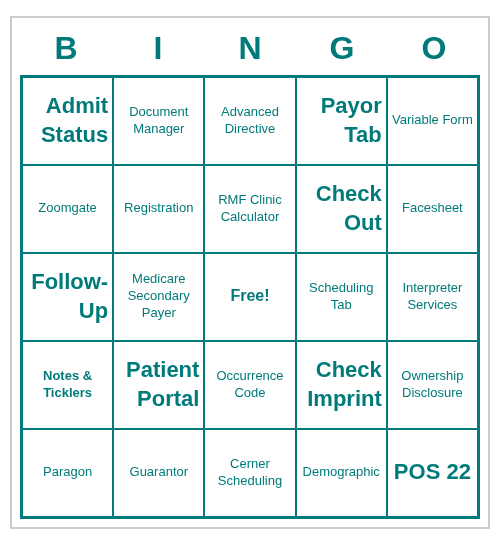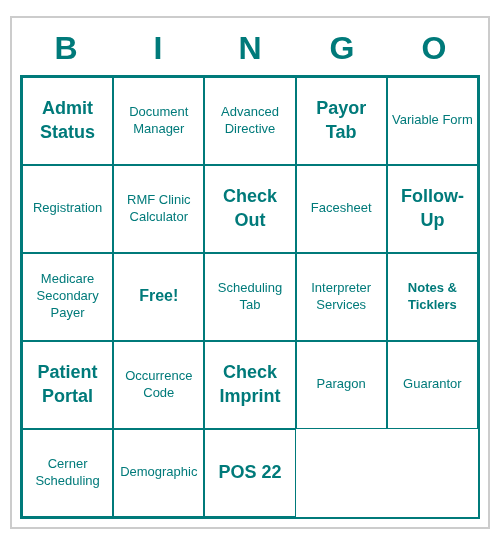--- a/index.html
+++ b/index.html
@@ -41,22 +41,23 @@
       align-items: center;
       justify-content: center;
       text-align: center;
       padding: 6px 4px;
       min-height: 88px;
       color: #007a7a;
       font-size: 13px;
       line-height: 1.3;
     }
     .bingo-cell.large-text {
-      font-size: 18px;
+      font-size: 22px;
       font-weight: bold;
+      text-align: right;
     }
     .bingo-cell.free {
       font-size: 16px;
       font-weight: bold;
       color: #007a7a;
     }
   </style>
 </head>
 <body>
 
@@ -67,32 +68,34 @@
     <span>N</span>
     <span>G</span>
     <span>O</span>
   </div>
   <div class="bingo-grid">
   <div class="bingo-cell large-text">Admit Status</div>
       <div class="bingo-cell">Document Manager</div>
       <div class="bingo-cell">Advanced Directive</div>
       <div class="bingo-cell large-text">Payor Tab</div>
       <div class="bingo-cell">Variable Form</div>
+      <div class="bingo-cell">Zoomgate</div>
       <div class="bingo-cell">Registration</div>
       <div class="bingo-cell">RMF Clinic Calculator</div>
       <div class="bingo-cell large-text">Check Out</div>
       <div class="bingo-cell">Facesheet</div>
       <div class="bingo-cell large-text">Follow-Up</div>
       <div class="bingo-cell">Medicare Secondary Payer</div>
       <div class="bingo-cell free">Free!</div>
       <div class="bingo-cell">Scheduling Tab</div>
       <div class="bingo-cell">Interpreter Services</div>
       <div class="bingo-cell" style="font-weight: bold;">Notes &amp; Ticklers</div>
       <div class="bingo-cell large-text">Patient Portal</div>
       <div class="bingo-cell">Occurrence Code</div>
       <div class="bingo-cell large-text">Check Imprint</div>
+      <div class="bingo-cell">Ownership Disclosure</div>
       <div class="bingo-cell">Paragon</div>
       <div class="bingo-cell">Guarantor</div>
       <div class="bingo-cell">Cerner Scheduling</div>
       <div class="bingo-cell">Demographic</div>
       <div class="bingo-cell large-text">POS 22</div>
     </div>
 </div>
 
 </body></html>

